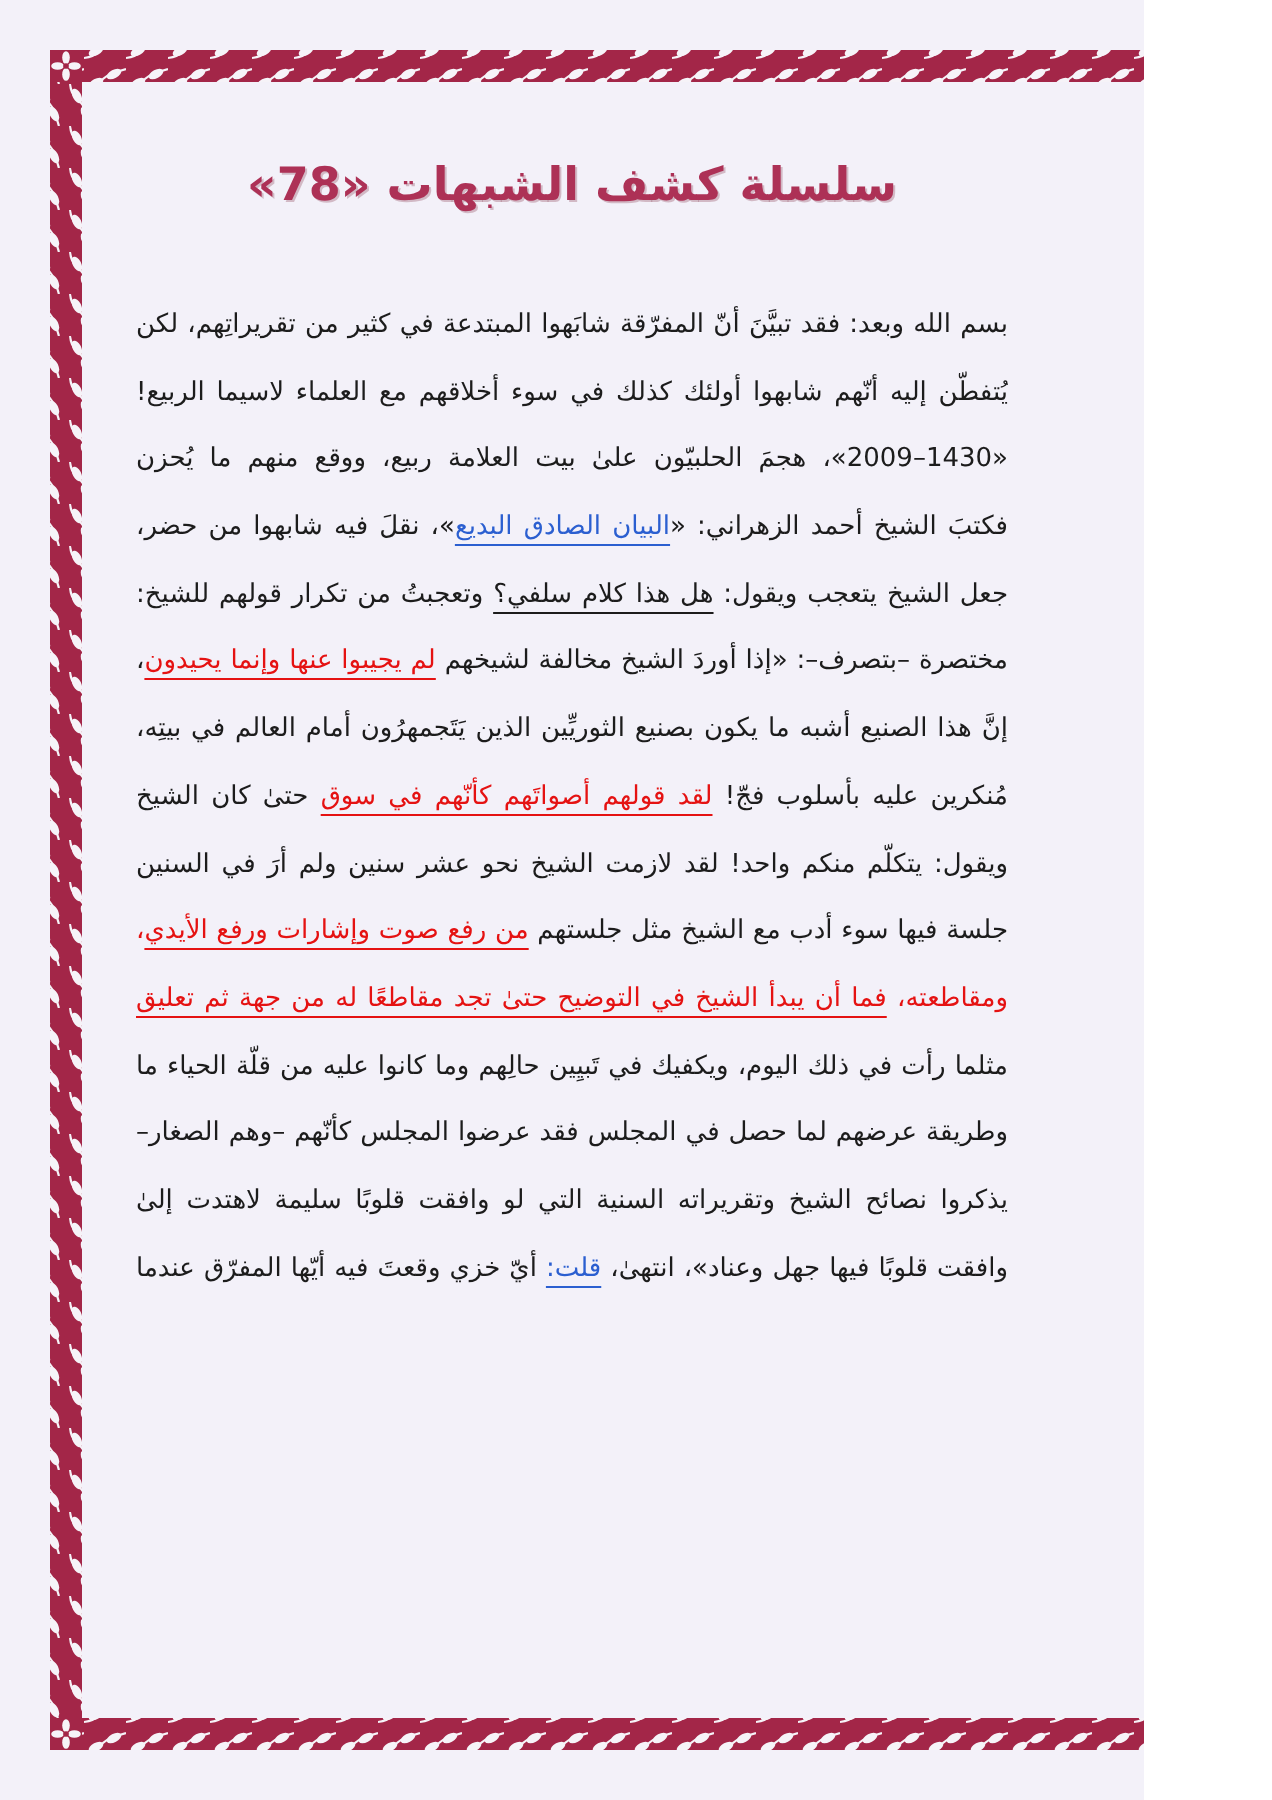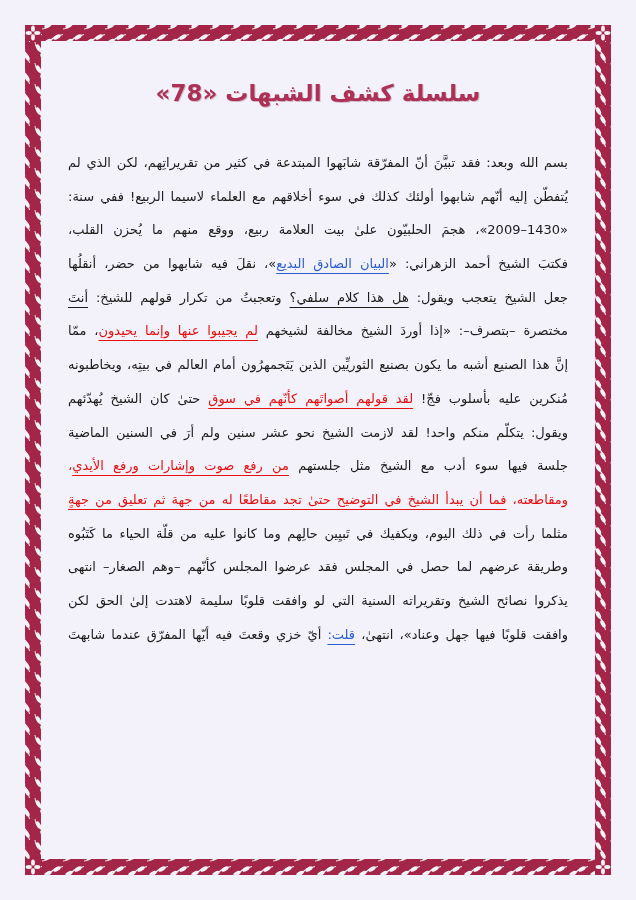--- a/index.html
+++ b/index.html
@@ -1,18 +1,18 @@
 <!DOCTYPE html>
 <html lang="ar" style="--maroon: #a32648; --page-bg: #f3f1f9; --title-color: #ad3156; --red: #e51212; --blue: #2b5fd0;"><head>
 <meta charset="utf-8">
 <style>
   html, body { margin: 0; padding: 0; }
   .page {
     position: relative;
-    width: 636px;
+    width: 572px;
     height: 900px;
     background: var(--page-bg, #f3f1f9);
     overflow: hidden;
     font-family: "DejaVu Sans", sans-serif;
   }
   .frame-svg { position: absolute; inset: 0; pointer-events: none; }
   .doc-title {
     position: absolute;
     top: 80px; left: 0; right: 0;
     text-align: center;

